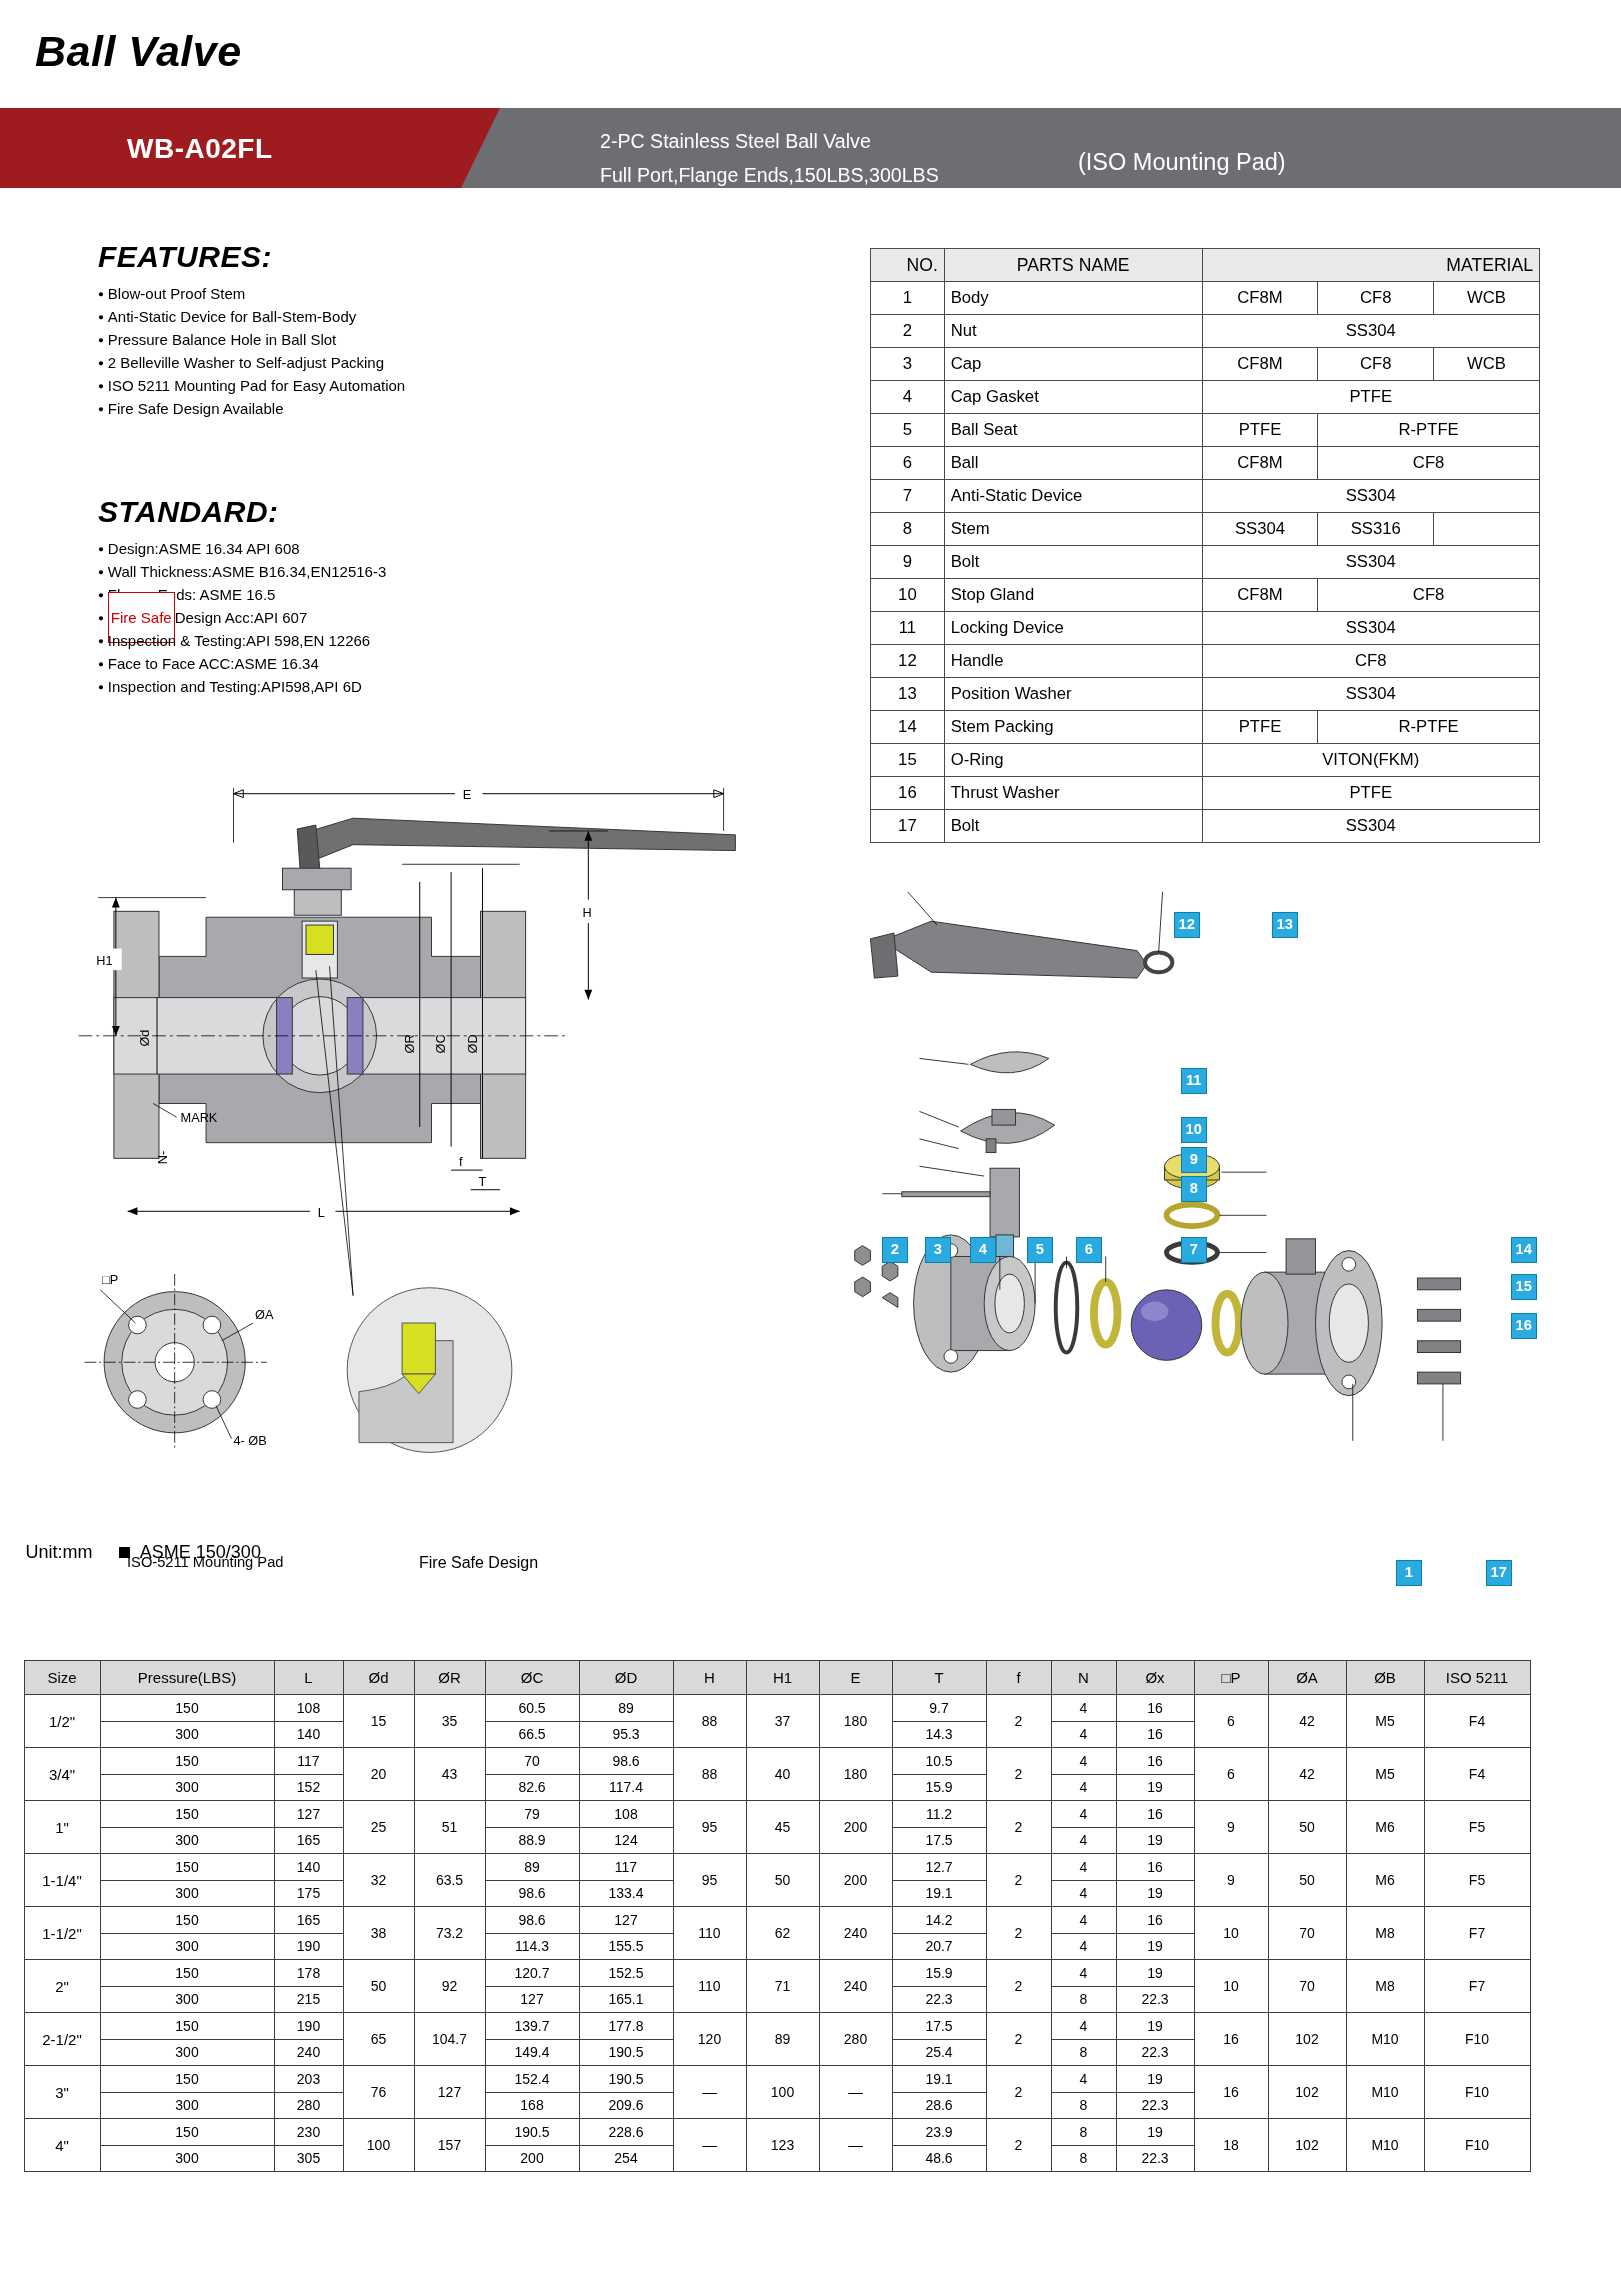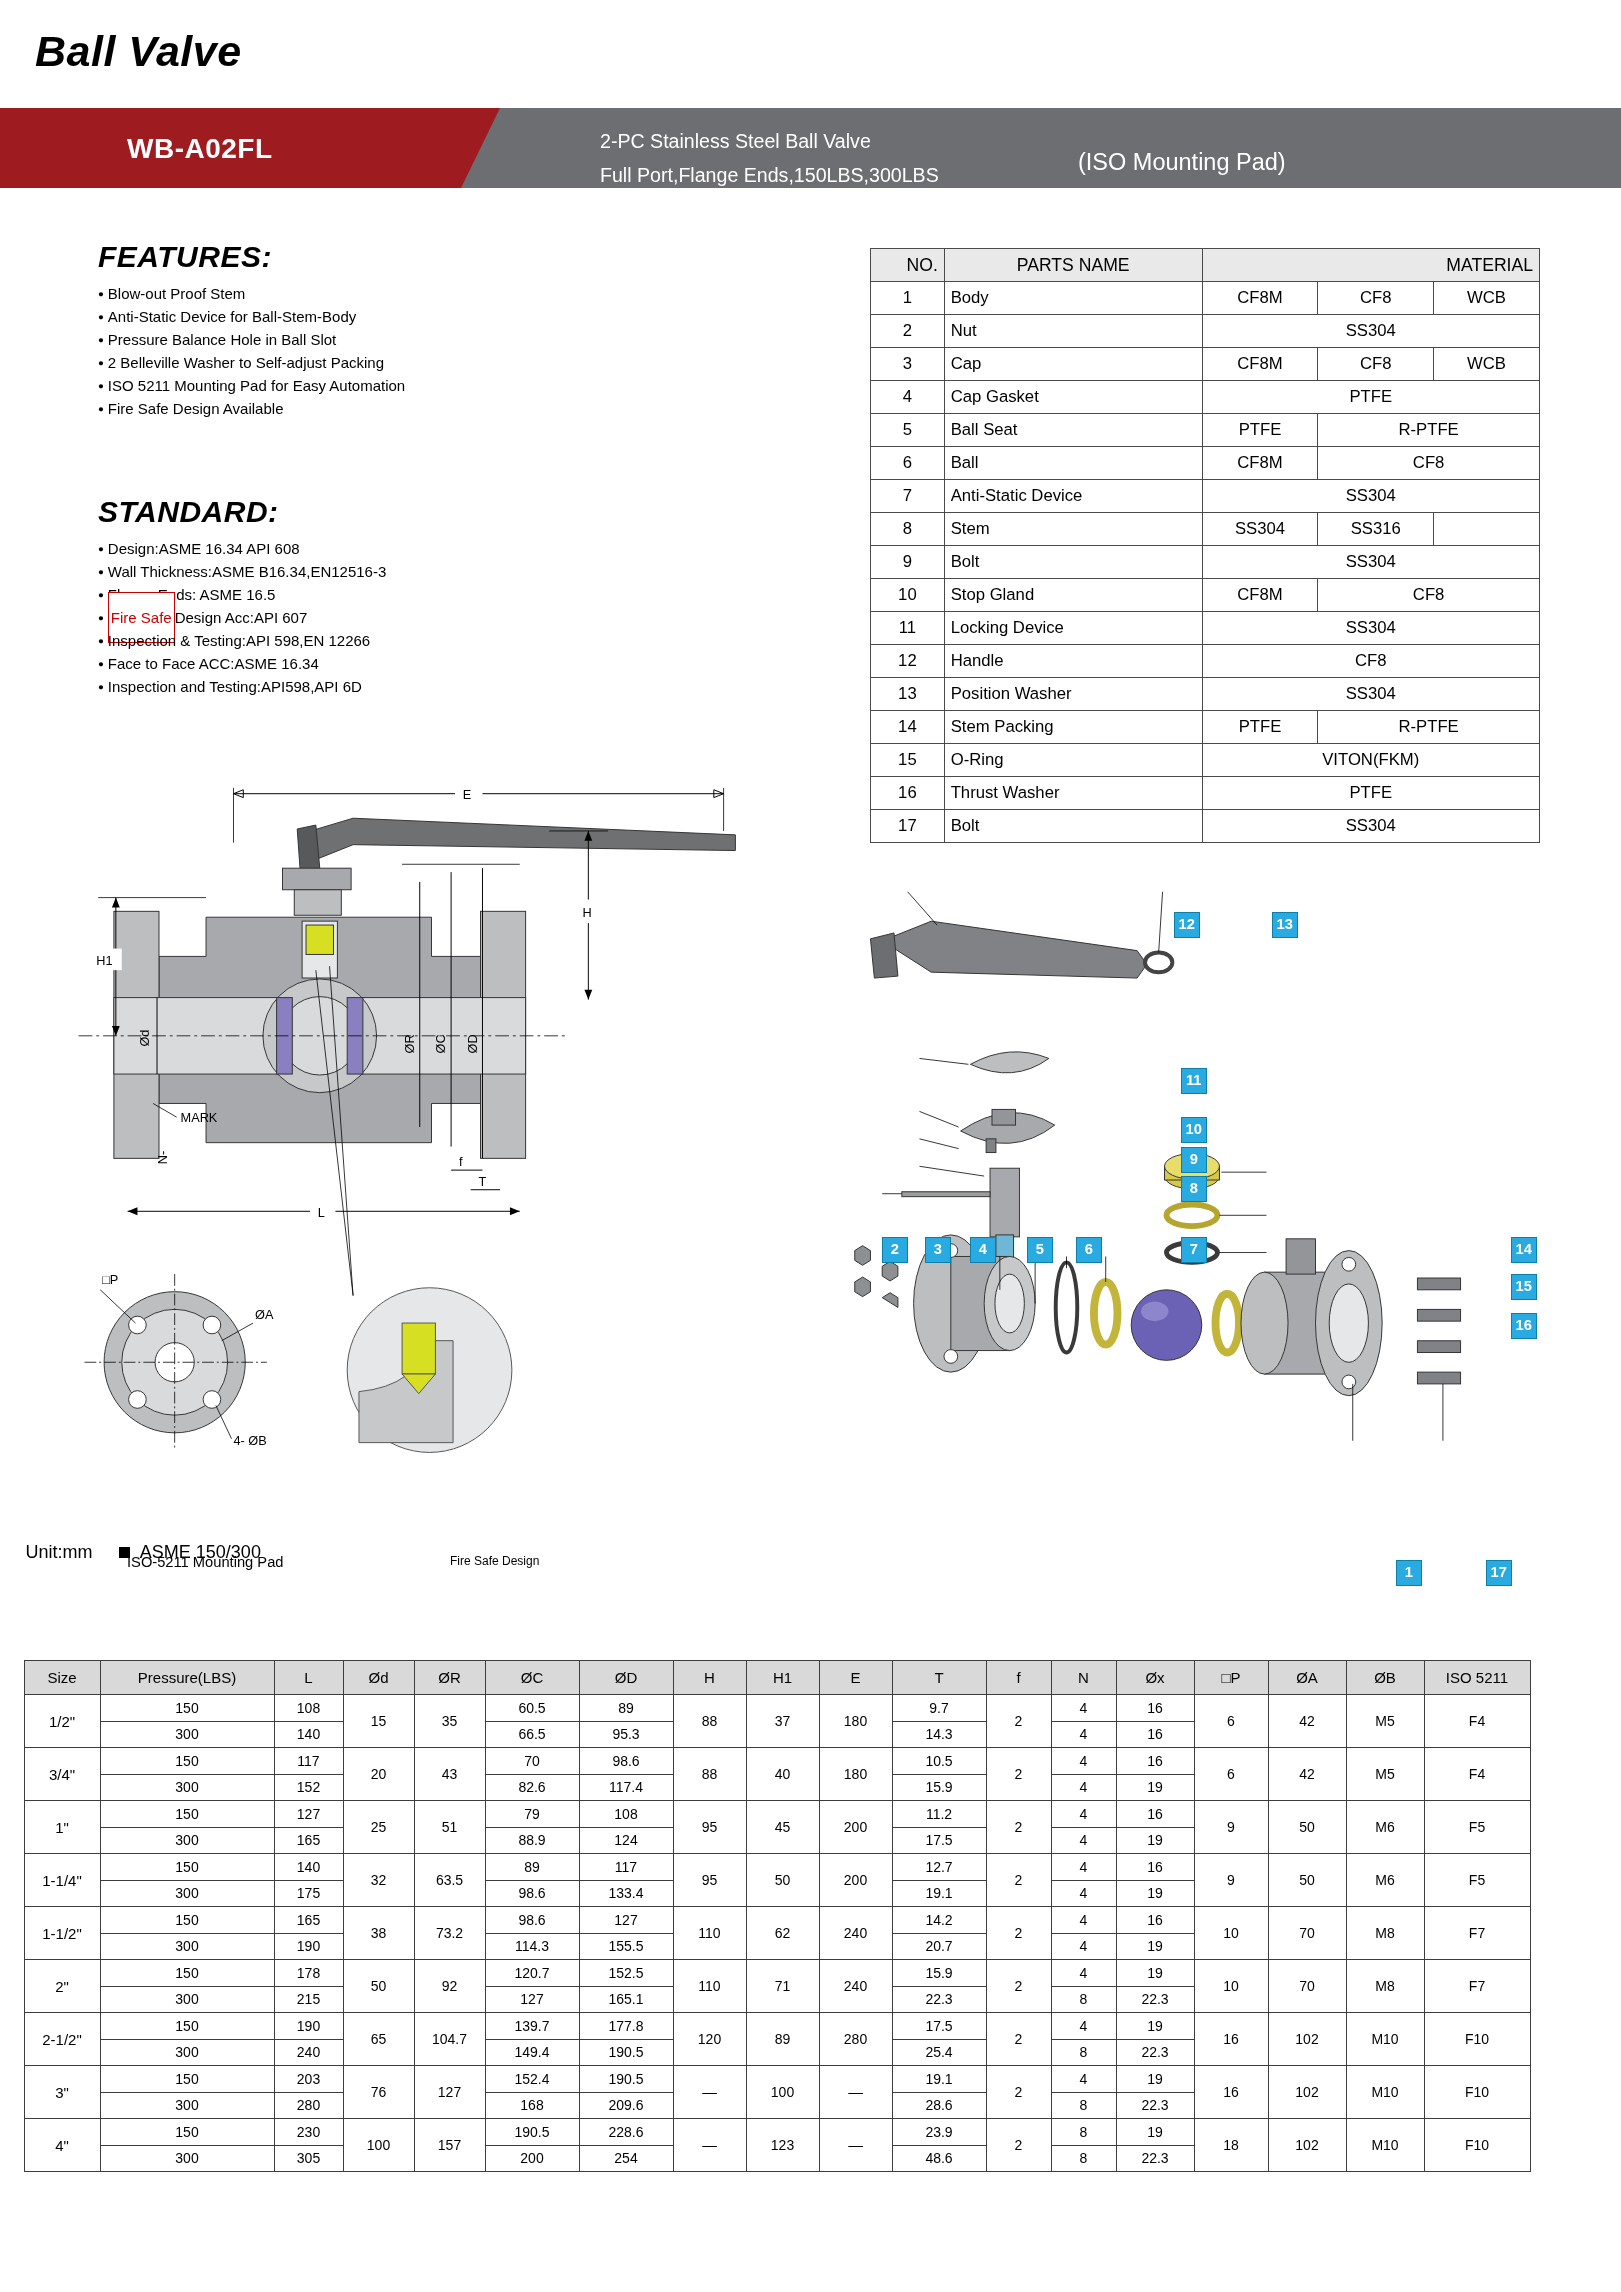--- a/index.html
+++ b/index.html
@@ -80,21 +80,21 @@
   .pt-no{width:61px;text-align:center;}
   .pt-name{width:245px;text-align:left;padding-left:9.8px;}
   .pt-mat{text-align:center;}
   .pt-m1{width:103px;}
   .pt-m2{width:103px;}
   .pt-m3{width:93px;}
 
   
   .drawing{position:absolute;left:59px;top:774px;width:745px;height:804px;}
   .cap-left-1{position:absolute;left:127px;top:1554px;font-size:14.7px;}
-  .cap-left-2{position:absolute;left:450px;top:1554px;font-size:12px;}
+  .cap-left-2{position:absolute;left:419px;top:1554px;font-size:16px;}
 
   
   .tag{
     position:absolute;background:#29abe2;color:#fff;
     font-size:14.7px;font-weight:bold;
     width:23.5px;height:23.5px;line-height:23.5px;text-align:center;
     border:1px solid #0d7fa8;
   }
 
   

